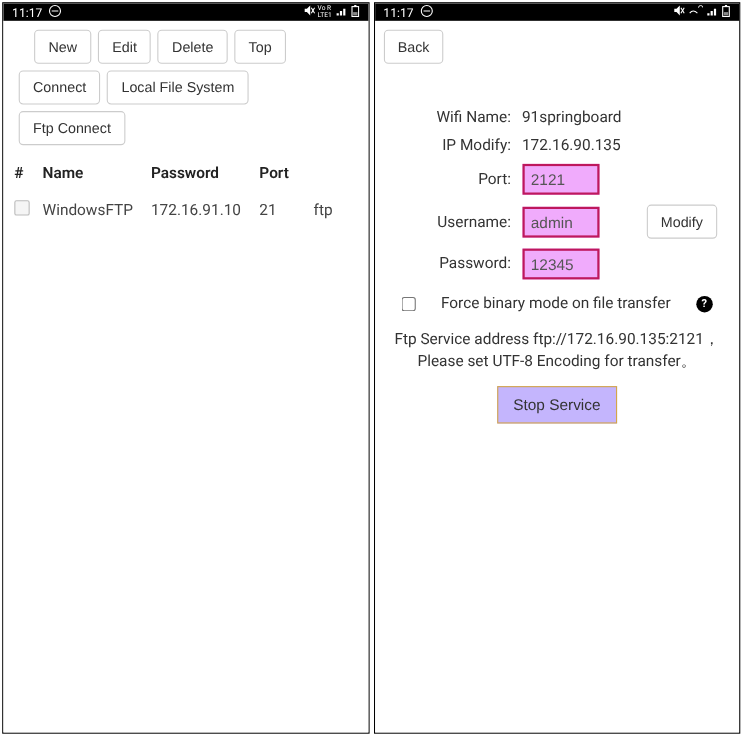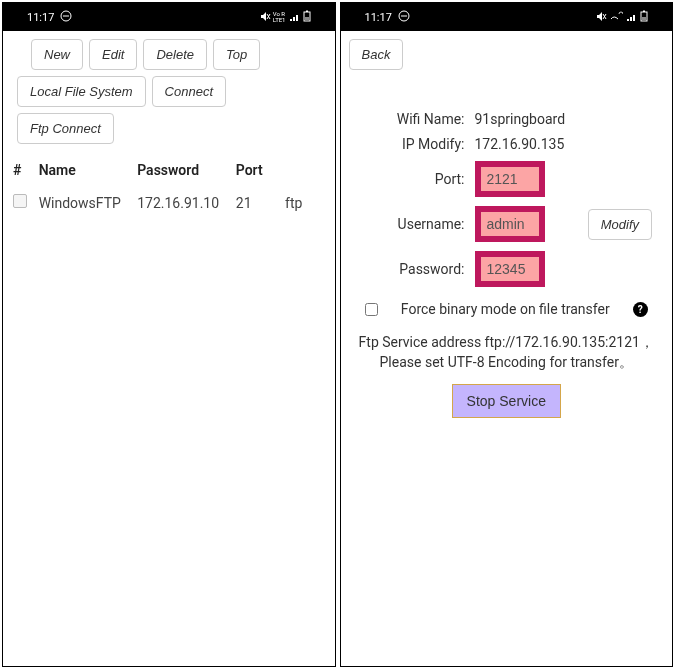--- a/index.html
+++ b/index.html
@@ -15,43 +15,42 @@
     height: 665px;
     border: 1px solid #000;
     background: #fff;
     display: flex;
     flex-direction: column;
     overflow: hidden;
   }
   .status-bar {
     background: #000;
     color: #fff;
-    height: 28px;
+    height: 16px;
     display: flex;
     align-items: center;
     justify-content: space-between;
-    padding: 0 24px;
+    padding: 0 8px;
     font-size: 11px;
   }
   .status-left { display: flex; align-items: center; gap: 6px; }
   .status-right { display: flex; align-items: center; gap: 2px; font-size: 9px; }
   .status-right svg, .status-right span.icon-glyph { margin-left: 1px; }
 
   .content { flex: 1; background: #fff; padding: 8px; color: #333; }
   
   .button-row { display: flex; gap: 6px; margin-bottom: 6px; flex-wrap: wrap; }
   .btn {
     border: 1px solid #ccc;
     background: #fff;
     border-radius: 4px;
     padding: 7px 12px;
     font-size: 13px;
     color: #333;
     cursor: pointer;
-    font-style: italic;
   }
 
   .table { margin-top: 10px; font-size: 14px; }
   .thead, .trow { display: flex; align-items: center; padding: 8px 2px; }
   .thead { font-weight: 600; color: #222; border-bottom: 0; }
   .trow { color: #444; }
   .col-check { width: 26px; }
   .col-name { width: 100px; }
   .col-addr { width: 100px; }
   .col-port { width: 50px; }
@@ -70,22 +69,22 @@
     font-size: 14px;
     color: #333;
   }
   .form-label {
     width: 120px;
     text-align: right;
     padding-right: 10px;
   }
   .form-value { flex: 1; }
   .form-input {
-    border: 6px solid #be185d;
-    background: #fca5a5;
+    border: 2px solid #be185d;
+    background: #f0abfc;
     padding: 4px 6px;
     font-size: 14px;
     color: #555;
     width: 70px;
   }
   .form-row .modify-wrap { margin-left: auto; padding-right: 6px; }
   
   .checkbox-row {
     display: flex;
     align-items: center;
@@ -161,22 +160,22 @@
     </div>
   </div>
   <div class="content">
     <div class="button-row" style="padding-left:20px;">
       <button class="btn">New</button>
       <button class="btn">Edit</button>
       <button class="btn">Delete</button>
       <button class="btn">Top</button>
     </div>
     <div class="button-row" style="padding-left:6px;">
+      <button class="btn">Connect</button>
       <button class="btn">Local File System</button>
-      <button class="btn">Connect</button>
       <button class="btn">Ftp Connect</button>
     </div>
 
     <div class="table">
       <div class="thead">
         <div class="col-check">#</div>
         <div class="col-name">Name</div>
         <div class="col-addr">Password</div>
         <div class="col-port">Port</div>
         <div class="col-type"></div>

